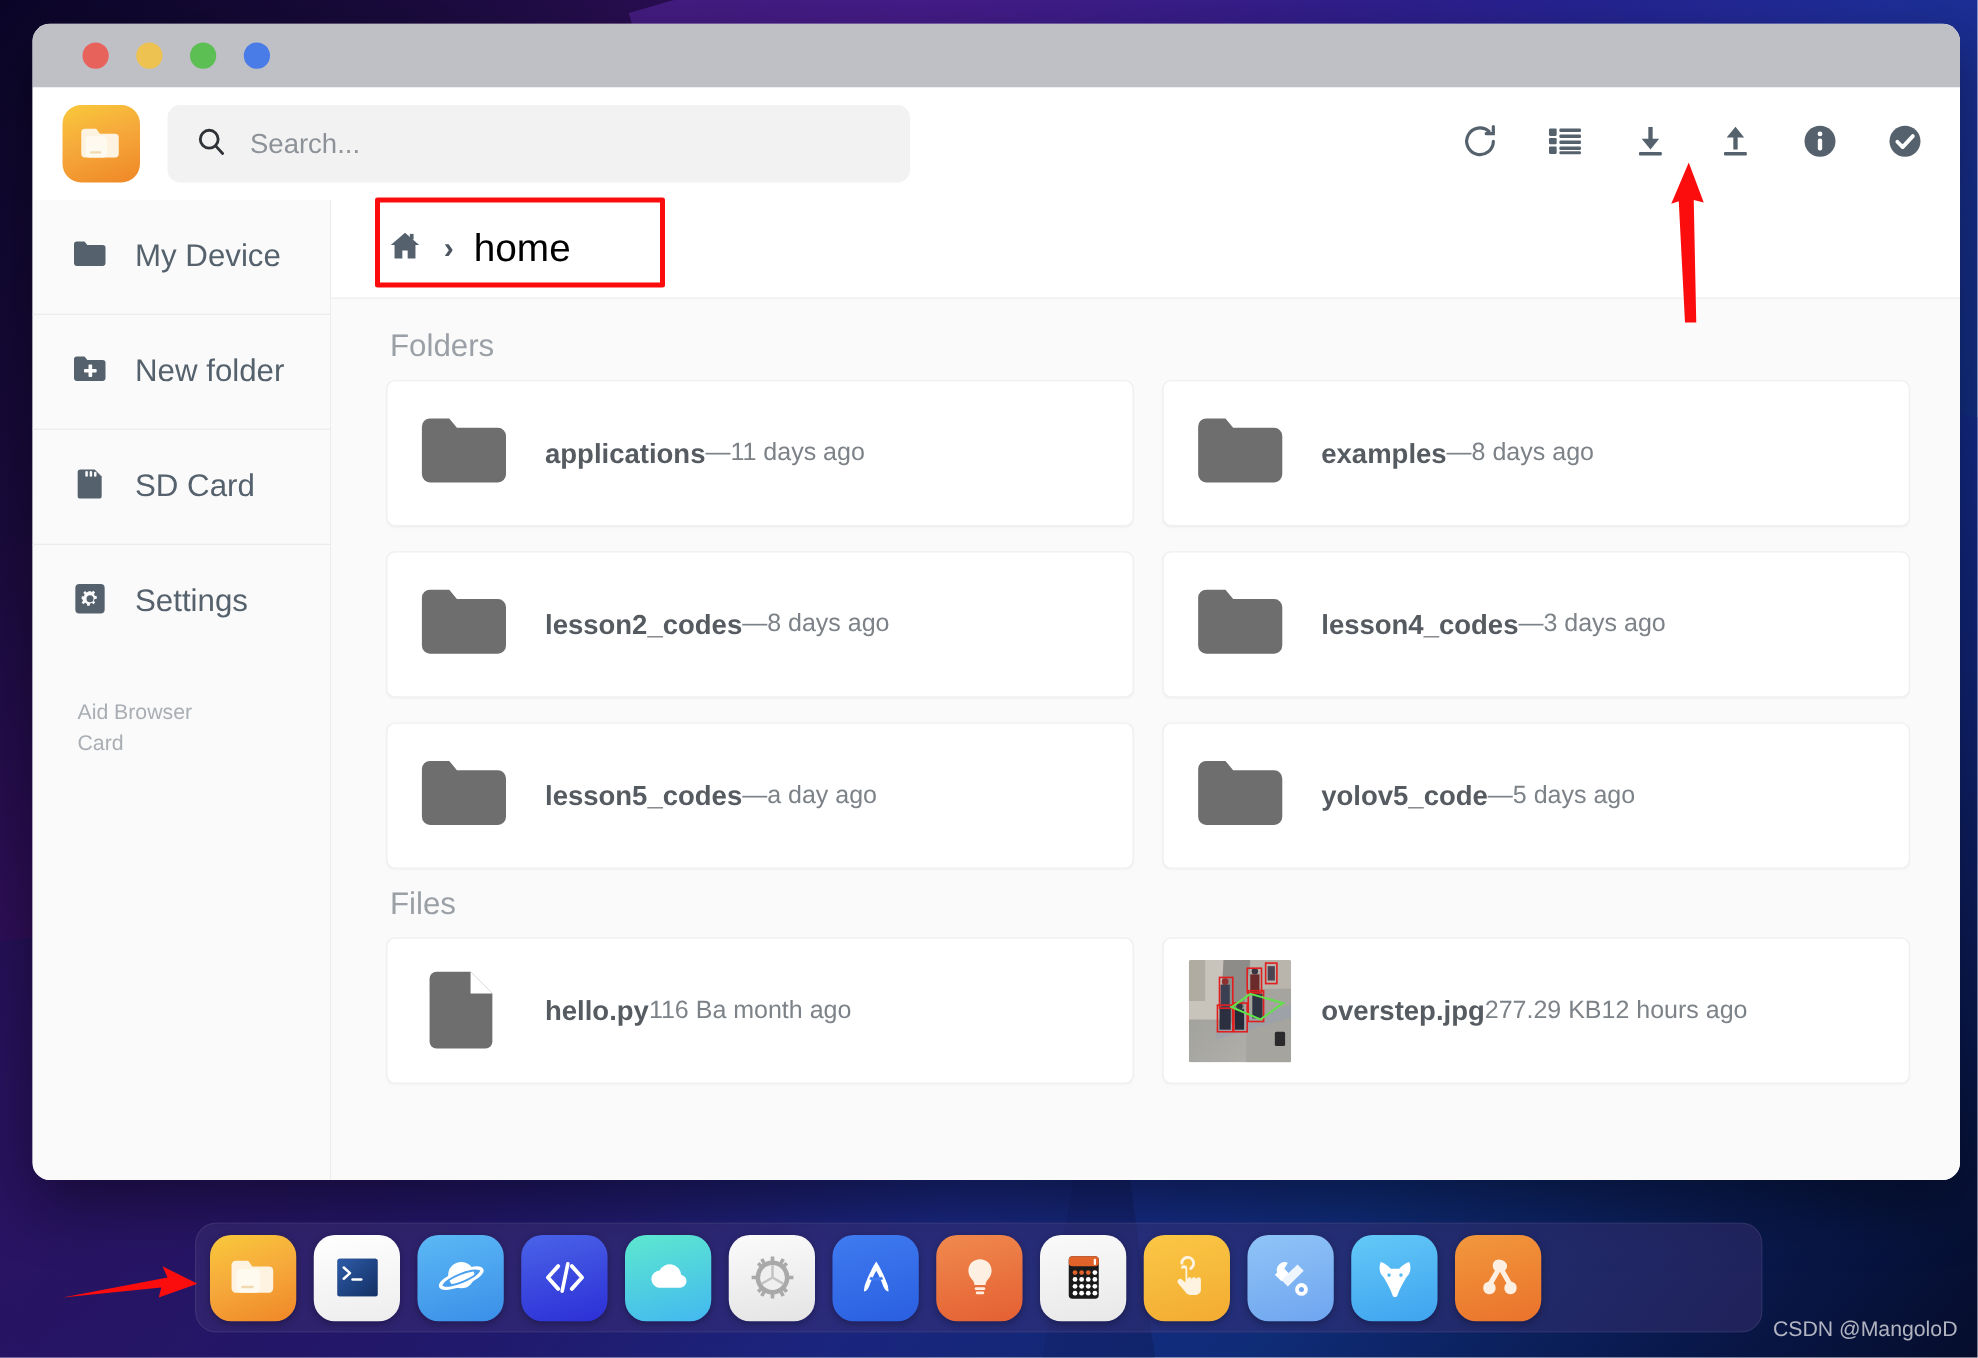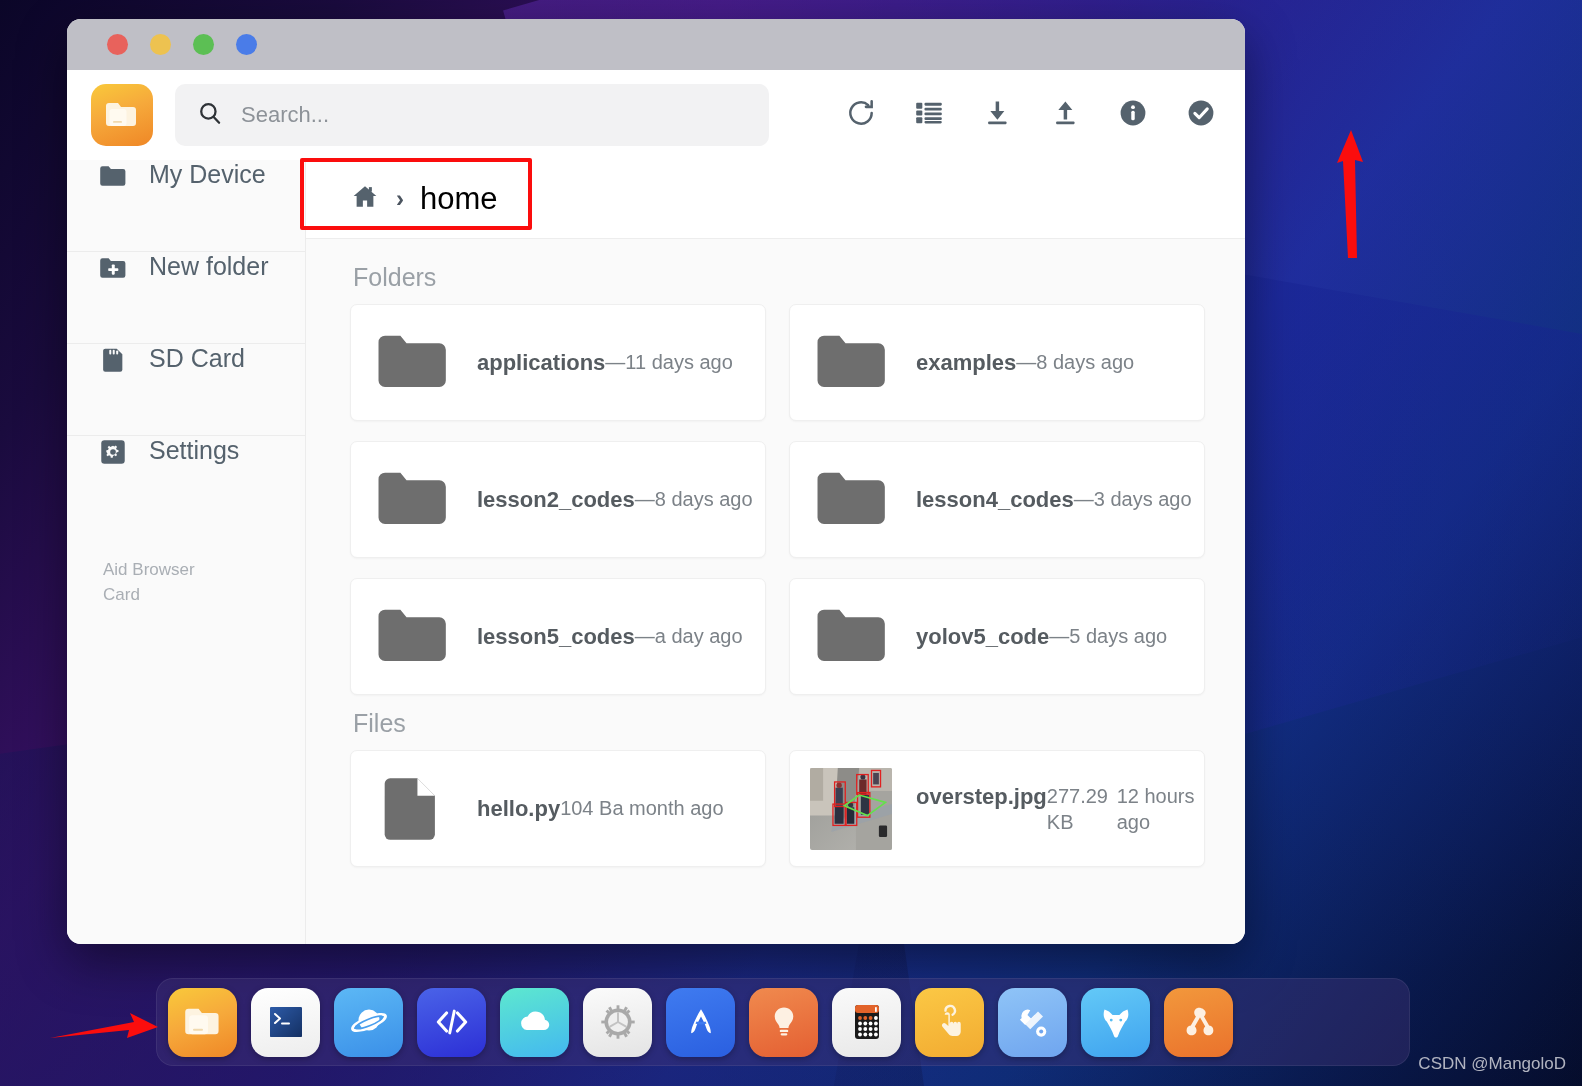--- a/index.html
+++ b/index.html
@@ -30,26 +30,25 @@
   .wp3 {
     left: -100px; top: 700px; width: 1000px; height: 500px;
     background: linear-gradient(70deg, rgba(30,22,96,0.7) 0%, rgba(10,6,40,0.2) 80%);
     transform: rotate(-8deg);
   }
 
   
   #app-window {
     position: absolute;
     left: 26px; top: 19px;
-    width: 1178px; height: 925px;
+    width: 1542px; height: 925px;
     border-radius: 14px;
     overflow: hidden;
     background: #ffffff;
     box-shadow: 0 18px 50px rgba(0,0,0,0.45);
-    margin-left: 41px;
   }
   #titlebar {
     height: 51px;
     background: #bfbfc6;
     display: flex; align-items: center;
     padding-left: 40px;
     gap: 22px;
   }
   .tl-dot { width: 21px; height: 21px; border-radius: 50%; }
   .tl-red   { background: #e8625c; }
@@ -102,21 +101,21 @@
   
   #sidebar {
     width: 239px;
     background: #fafafa;
     border-right: 1px solid #ececec;
     flex: none;
     padding-top: 0;
   }
   .side-item {
     height: 91px;
-    display: flex; align-items: flex-start;
+    display: flex; align-items: center;
     gap: 20px;
     padding-left: 30px;
     cursor: pointer;
   }
   .side-item .side-label {
     font-size: 25px; color: #55626d;
   }
   .side-div { height: 1px; background: #ececec; margin: 0 0px; }
   #side-foot {
     padding: 30px 0 0 36px;
@@ -476,21 +475,21 @@
 
           <div class="item-card">
             <span>
               <svg width="82" height="82" viewBox="0 0 24 24">
                 <path d="M5.6 3.6h8.0l5.1 5.1v11.3a1.6 1.6 0 0 1-1.6 1.6H5.6A1.6 1.6 0 0 1 4 20V5.2a1.6 1.6 0 0 1 1.6-1.6z" fill="#6e6e6e"></path>
                 <path d="M13.6 3.6l5.1 5.1h-5.1z" fill="#ffffff"></path>
               </svg>
             </span>
             <div class="item-meta">
               <div class="item-name">hello.py</div>
-              <div class="item-sub">104 B</div>
+              <div class="item-sub">116 B</div>
               <div class="item-sub">a month ago</div>
             </div>
           </div>
 
           <div class="item-card">
             <span class="thumb">
               <svg width="82" height="82" viewBox="0 0 100 100">
                 <defs>
                   <linearGradient id="road" x1="0" y1="0" x2="1" y2="1">
                     <stop offset="0%" stop-color="#9a9a96"></stop>

